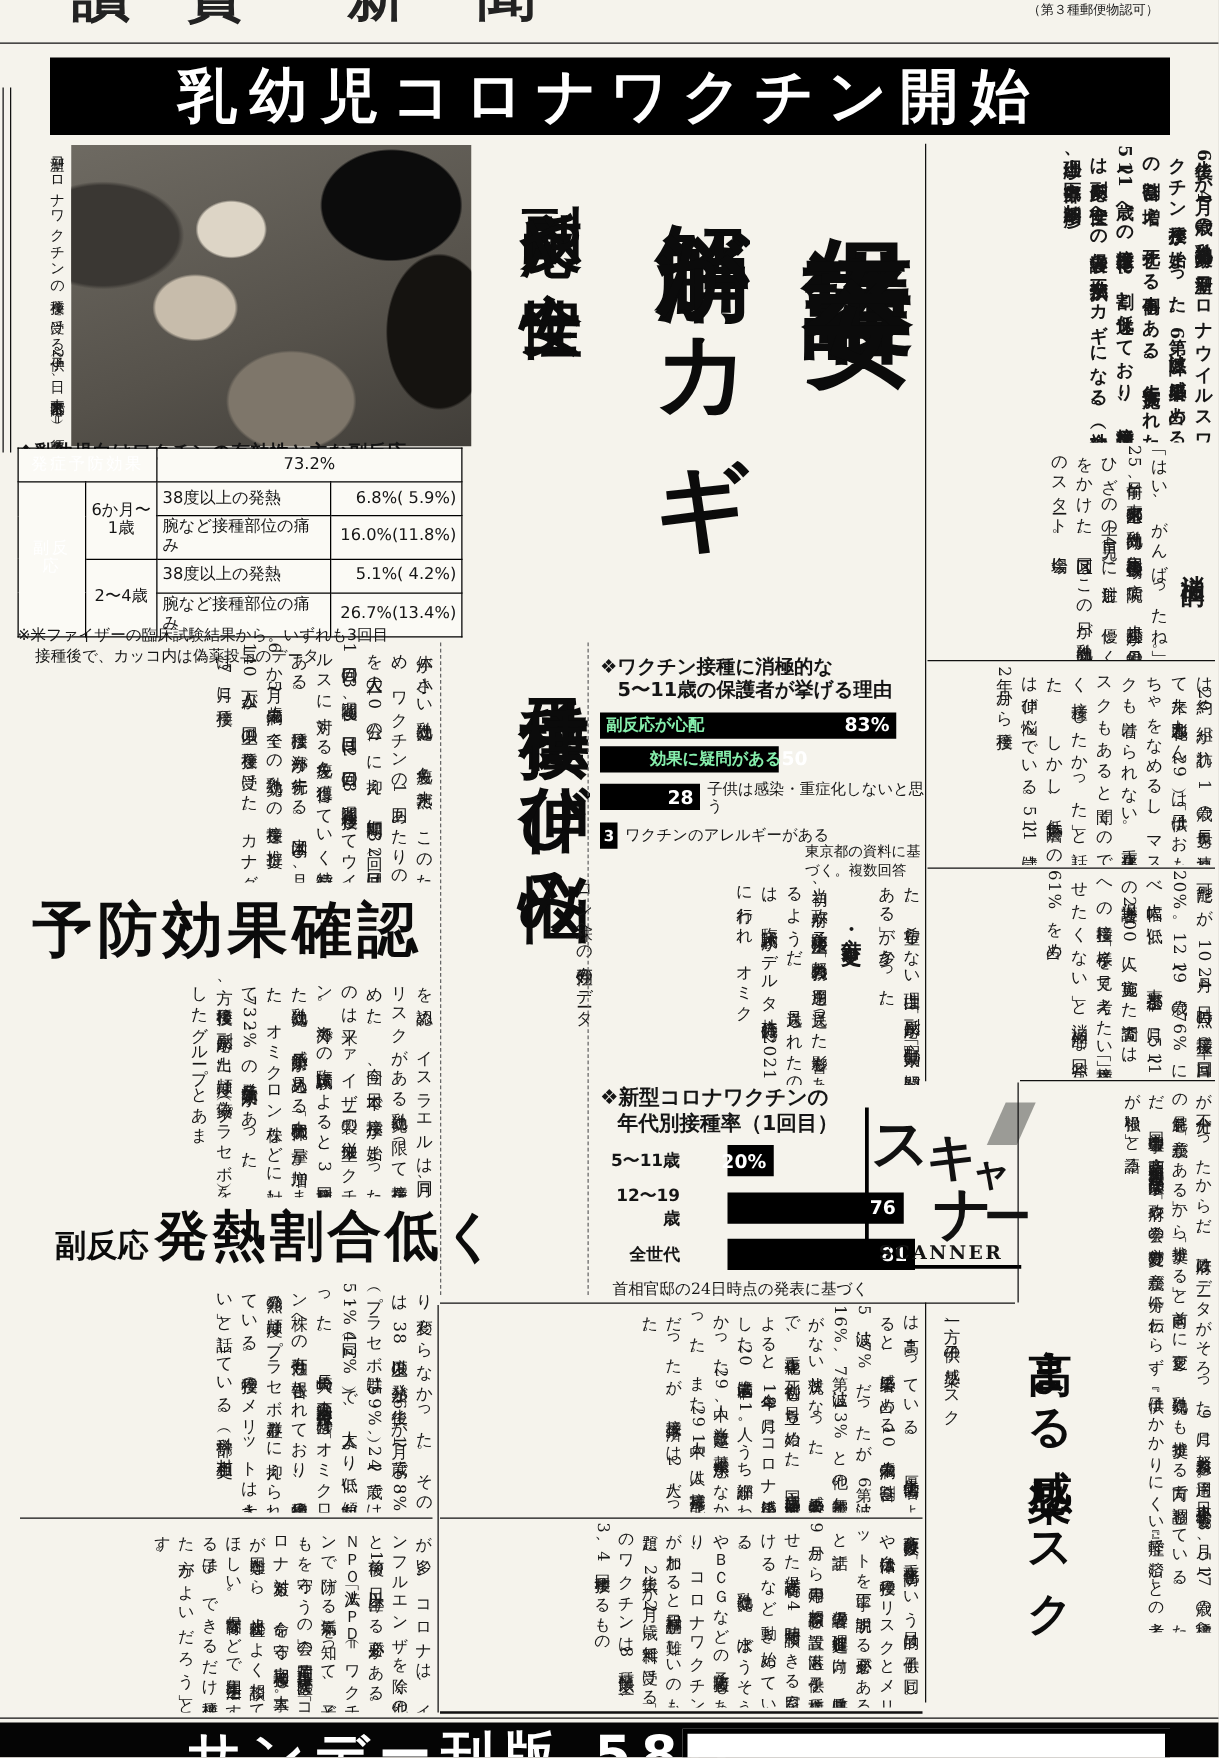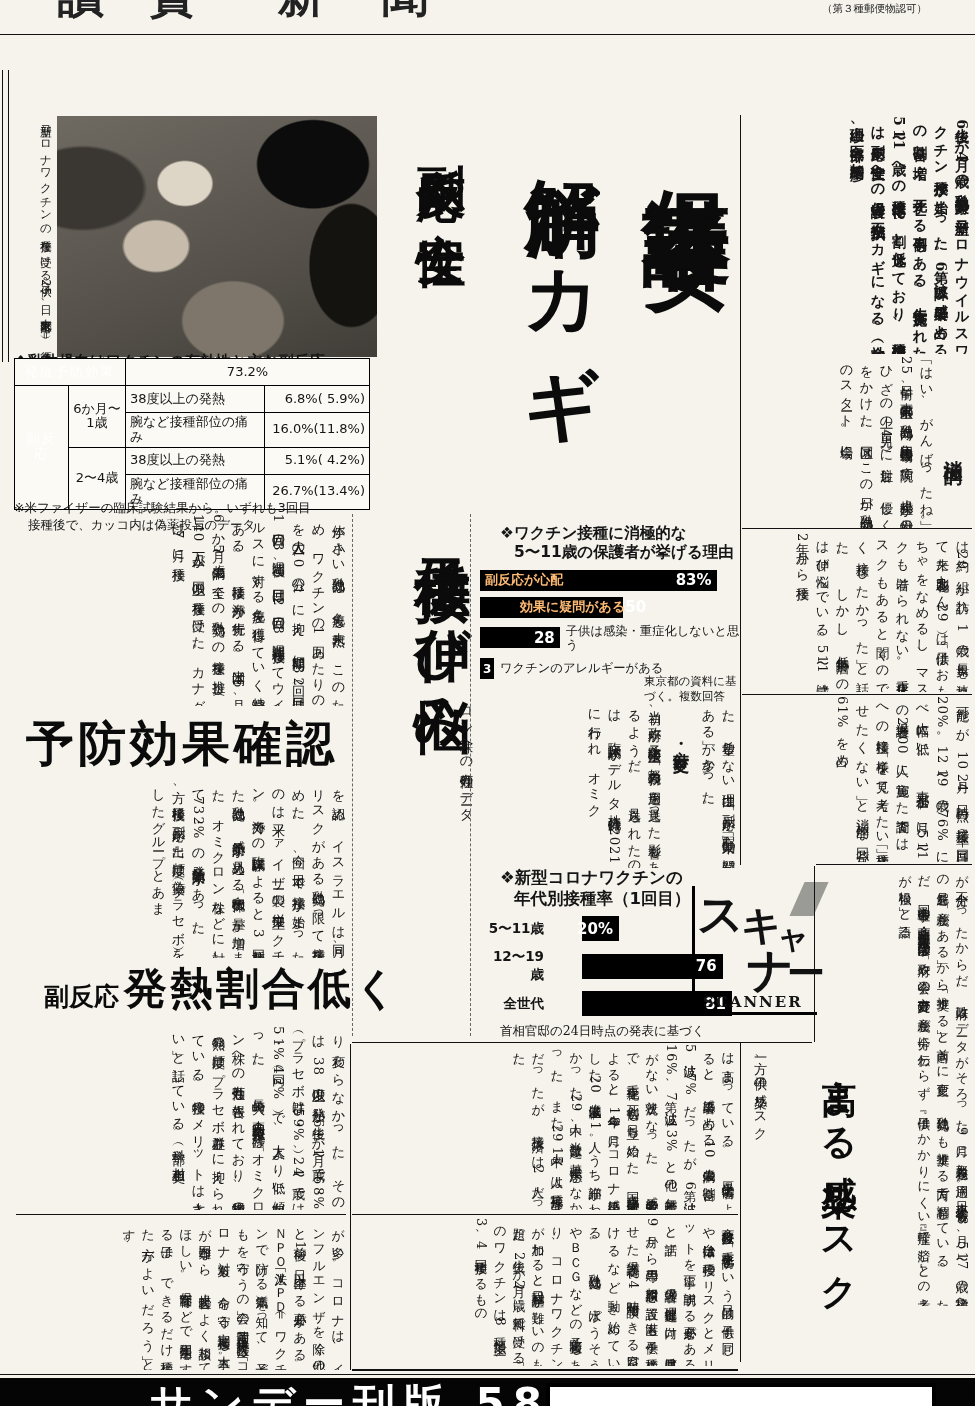--- a/index.html
+++ b/index.html
@@ -40,26 +40,26 @@
   table.fx{position:absolute;left:14px;top:358px;border-collapse:collapse;width:356px;}
   table.fx td{border:1.6px solid #000;font:13px/1.15 "DejaVu Sans",sans-serif;padding:2px 4px;height:22px;background:#fbfaf5;}
   td.blk{background:#000;color:#fff;font-weight:700;text-align:center;letter-spacing:2px;}
   td.eff{font:700 15px "DejaVu Sans",sans-serif;text-align:center;}
   td.age{text-align:center;width:52px;}
   td.itm{width:150px;}
   td.val{width:96px;text-align:right;font-weight:600;white-space:nowrap;}
   .foot{position:absolute;left:14px;top:500px;width:358px;font:12.5px/1.35 "DejaVu Sans",sans-serif;}
   
   .chart{position:absolute;font-family:"DejaVu Sans",sans-serif;}
-  .c-title{font:700 15.5px/1.25 "DejaVu Sans",sans-serif;margin-bottom:7px;margin-left:20px;}
+  .c-title{font:700 15.5px/1.25 "DejaVu Sans",sans-serif;margin-bottom:7px;}
   .c-title .t2{padding-left:14px;display:block;}
   .brow{display:flex;align-items:center;margin-bottom:6px;}
   .bar{background:#000;height:21px;display:flex;align-items:center;justify-content:space-between;
        padding:0 5px;box-sizing:border-box;color:#fff;flex:none;}
-  .bar .bl{font:700 13px "DejaVu Sans",sans-serif;color:#fdba74;white-space:nowrap;}
+  .bar .bl{font:700 13px "DejaVu Sans",sans-serif;color:#86efac;white-space:nowrap;}
   .bar .bv{font:700 15px "DejaVu Sans",sans-serif;color:#fff;margin-left:auto;}
   .outlbl{font:12.3px/1.15 "DejaVu Sans",sans-serif;margin-left:6px;}
   .c2row{display:flex;align-items:center;margin-bottom:7px;gap:33px;}
   .c2lbl{width:64px;text-align:right;font:700 13.5px "DejaVu Sans",sans-serif;flex:none;margin-right:5px;}
   .bar2{background:#000;height:25px;display:flex;align-items:center;justify-content:flex-end;
         padding:0 6px;box-sizing:border-box;flex:none;}
   .bar2 .bv{font:700 15px "DejaVu Sans",sans-serif;color:#fff;}
   .c-src{font:11.5px/1.3 "DejaVu Sans",sans-serif;}
   
   .scanner{position:absolute;left:692px;top:886px;width:122px;height:126px;
@@ -79,20 +79,23 @@
 
 <div class="page">
 
   <span class="mh" style="left:58px">讀</span>
   <span class="mh" style="left:150px">賣</span>
   <span class="mh" style="left:278px">新</span>
   <span class="mh" style="left:382px">聞</span>
   <span class="license">（第３種郵便物認可）</span>
   <div class="hl" style="left:0;top:34px;width:975px"></div>
 
+  <div class="banner">
+    <span>乳幼児コロナワクチン開始</span>
+  </div>
 
   <div class="edge"></div>
   <div class="photo"></div>
   <div class="vt" style="left:16px;top:116px;width:38px;height:242px;font:11.5px/17px 'DejaVu Sans',sans-serif">新型コロナワクチンの接種を受ける子供（25日、東京都港区で）＝須藤菜々子撮影</div>
 
   <div class="vh" style="left:610px;top:120px;width:122px;height:398px;font-size:88px;letter-spacing:7px;font-weight:900">保護者不安</div>
   <div class="vh" style="left:488px;top:120px;width:112px;height:402px;font-size:75px;letter-spacing:4px;font-weight:900">解消がカギ</div>
   <div class="vh" style="left:398px;top:126px;width:68px;height:388px;font-size:49px;letter-spacing:3px;font-weight:700">副反応や安全性</div>
   <div class="vh" style="left:378px;top:514px;width:94px;height:528px;font-size:56px;letter-spacing:3px;font-weight:800">子供接種　伸び悩み</div>
 
@@ -201,21 +204,21 @@
       <div class="bar2" style="width: 140.6px; padding-left: 29px;">
         <span class="bv">76</span>
       </div>
     </div>
     <div class="c2row">
       <span class="c2lbl">全世代</span>
       <div class="bar2" style="width: 149.85px;">
         <span class="bv">81</span>
       </div>
     </div>
-    <div class="c-src" style="margin-left:20px;font-family:'DejaVu Serif',serif;font-size:12.5px">首相官邸の24日時点の発表に基づく</div>
+    <div class="c-src" style="margin-left:10px;font-family:'DejaVu Serif',serif;font-size:12.5px">首相官邸の24日時点の発表に基づく</div>
   </div>
 
   <div class="scanner">
     <div class="slash"></div>
     <b style="left:2px;top:-2px;font-size:46px">ス</b>
     <b style="left:46px;top:12px;font-size:40px">キ</b>
     <b style="left:82px;top:30px;font-size:32px">ャ</b>
     <b style="left:52px;top:54px;font-size:46px">ナ</b>
     <b style="left:92px;top:62px;font-size:38px">ー</b>
     <span class="latin">SCANNER</span>

